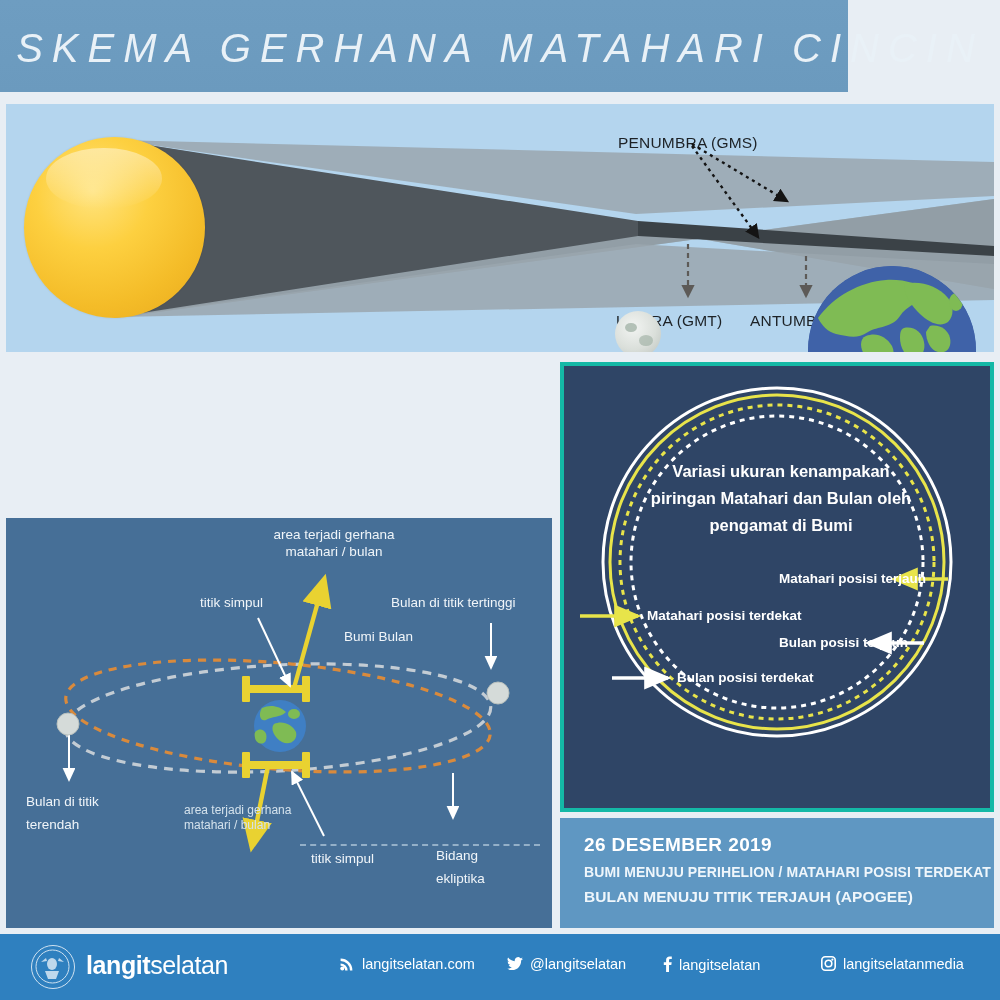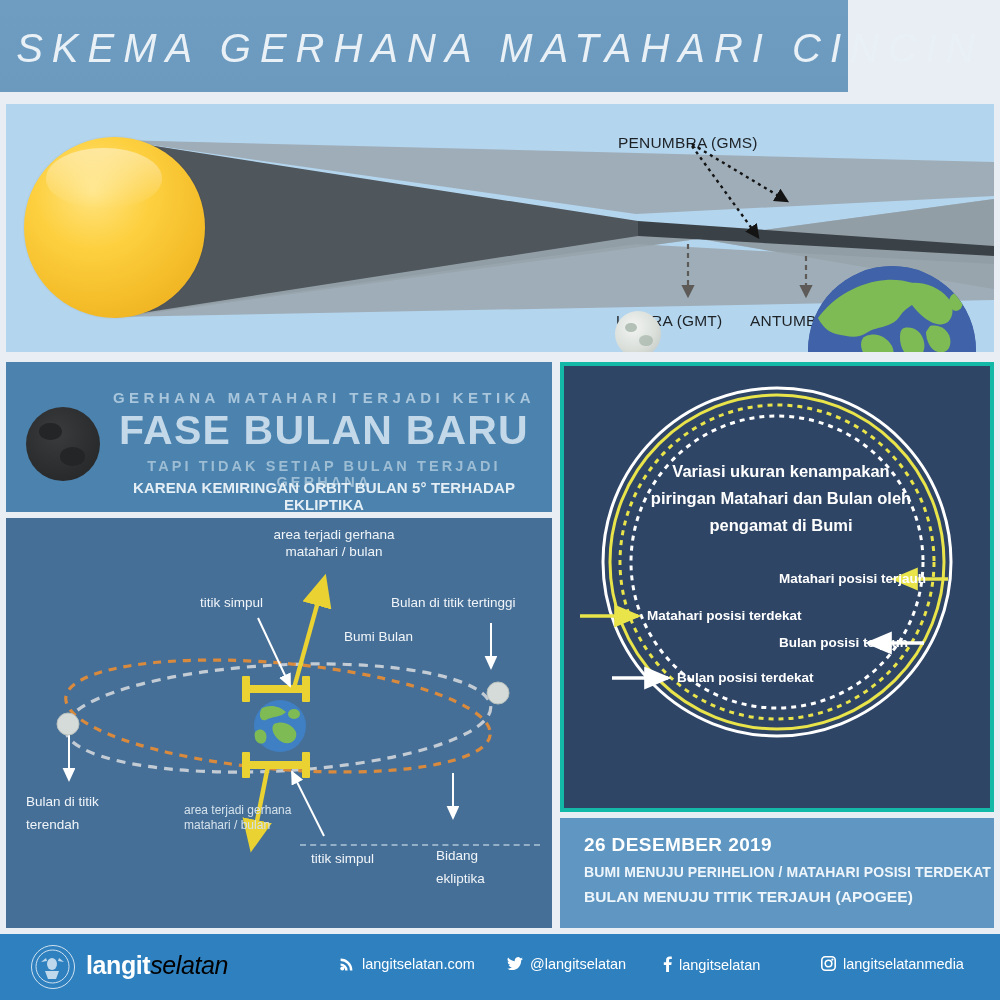--- a/index.html
+++ b/index.html
@@ -105,21 +105,21 @@
   .date-main{position:absolute;left:24px;top:16px;color:#ffffff;font-size:19px;font-weight:700;letter-spacing:.4px;}
   .date-s1{position:absolute;left:24px;top:46px;color:#eff6fb;font-size:14px;font-weight:600;letter-spacing:.1px;}
   .date-s2{position:absolute;left:24px;top:70px;color:#eff6fb;font-size:15.5px;font-weight:600;letter-spacing:.1px;}
 
   
   .footer{position:absolute;left:0;top:934px;width:1000px;height:66px;background:#2f80bf;}
   .logo-seal{position:absolute;left:31px;top:11px;width:44px;height:44px;border-radius:50%;
     border:1.5px solid #cfe2f1;box-sizing:border-box;}
   .logo-text{position:absolute;left:86px;top:17px;font-size:25px;letter-spacing:-.4px;}
   .logo-text .b{color:#ffffff;font-weight:700;}
-  .logo-text .t{color:#000000;font-weight:400;font-style:italic;}
+  .logo-text .t{color:#ffffff;font-weight:400;}
   .social{position:absolute;top:22px;color:#ffffff;font-size:14.5px;white-space:nowrap;}
   .social .ic{display:inline-block;vertical-align:-2px;margin-right:7px;}
 </style>
 </head>
 <body>
 
 <div id="page">
 
   <div class="header">
     <div class="header-title">SKEMA GERHANA MATAHARI CINCIN</div>
@@ -177,27 +177,20 @@
       <path d="M686,42 L752,133" stroke="#141414" stroke-width="2.4" stroke-dasharray="3,4" fill="none" marker-end="url(#ar-dot)"></path>
       <path d="M682,140 L682,192" stroke="#5d5a57" stroke-width="2.2" stroke-dasharray="5,4" fill="none" marker-end="url(#ar-dash)"></path>
       <path d="M800,152 L800,192" stroke="#5d5a57" stroke-width="2.2" stroke-dasharray="5,4" fill="none" marker-end="url(#ar-dash)"></path>
     </svg>
 
     <div class="lbl" style="left:612px;top:30px;">PENUMBRA (GMS)</div>
     <div class="lbl" style="left:610px;top:208px;">UMBRA (GMT)</div>
     <div class="lbl" style="left:744px;top:208px;">ANTUMBRA (GMC)</div>
   </div>
 
-  <div class="newmoon-panel">
-    <div class="nm-moon"></div>
-    <div class="nm-l1">GERHANA MATAHARI TERJADI KETIKA</div>
-    <div class="nm-l2">FASE BULAN BARU</div>
-    <div class="nm-l3">TAPI TIDAK SETIAP BULAN TERJADI GERHANA</div>
-    <div class="nm-l4">KARENA KEMIRINGAN ORBIT BULAN 5° TERHADAP EKLIPTIKA</div>
-  </div>
 
   <div class="orbit-panel">
 
     <svg width="546" height="410" viewBox="0 0 546 410" style="position:absolute;left:0;top:0;">
       <defs>
         <marker id="wh-ar" markerWidth="8" markerHeight="8" refX="6" refY="3.2" orient="auto">
           <path d="M0,0 L7,3.2 L0,6.4 z" fill="#ffffff"></path>
         </marker>
         <marker id="yl-ar" markerWidth="9" markerHeight="9" refX="6" refY="3.4" orient="auto">
           <path d="M0,0 L7.5,3.4 L0,6.8 z" fill="#e9d231"></path>

